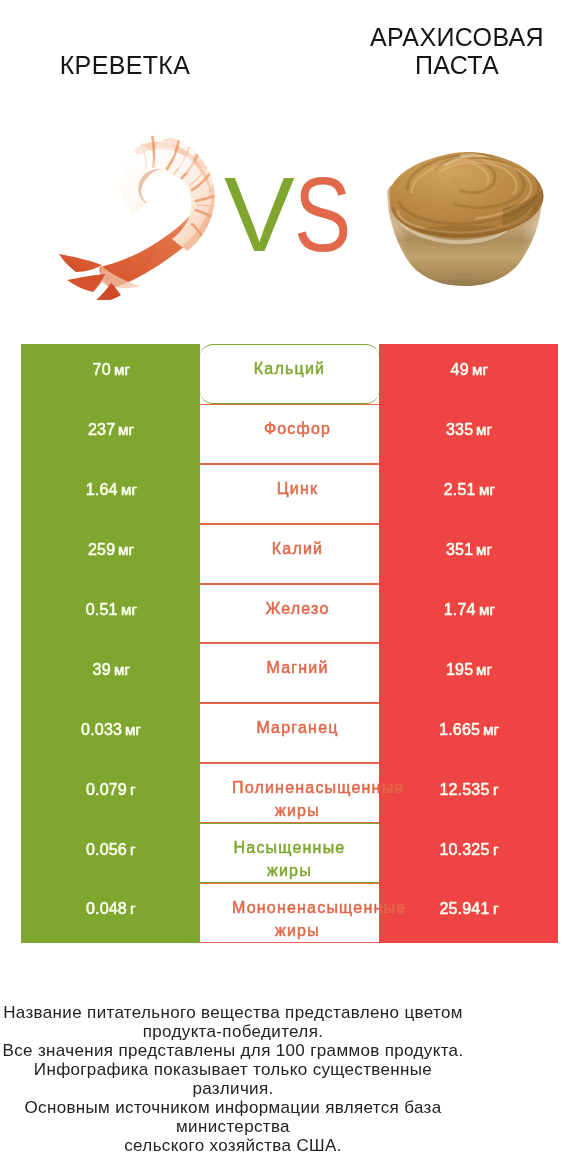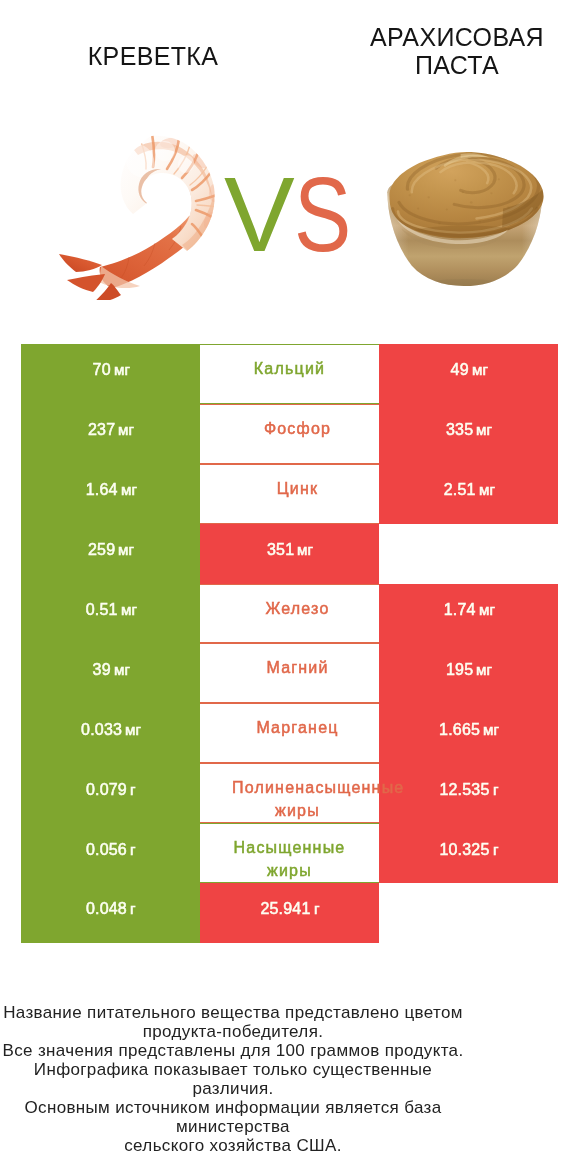--- a/index.html
+++ b/index.html
@@ -9,52 +9,52 @@
     font-family:"Liberation Sans", sans-serif;
     -webkit-font-smoothing:antialiased;
   }
   .page{position:relative;width:580px;height:1174px;}
 
   
   .head-title{
     position:absolute;text-align:center;color:#151515;
     font-size:25px;line-height:27.6px;letter-spacing:.35px;font-weight:400;
   }
-  #title-left{left:0;top:43px;width:250px;padding-left:28px;}
+  #title-left{left:0;top:52px;width:250px;}
   #title-right{left:332px;top:24px;width:250px;}
 
   .hero{position:absolute;left:0;top:0;width:580px;height:340px;}
   #shrimp-img{position:absolute;left:54px;top:130px;width:166px;height:170px;}
   #pb-img{position:absolute;left:381px;top:148px;width:172px;height:141px;}
 
   .vs{position:absolute;left:0;top:0;width:580px;height:340px;}
   .vs span{position:absolute;font-family:"Liberation Sans", sans-serif;
       font-size:106px;line-height:106px;font-weight:400;display:block;}
   .vs .v{color:#7FA62F;left:224px;top:161px;}
   .vs .s{color:#E1684A;left:294px;top:161px;transform:scaleX(0.81);transform-origin:0 0;}
 
   
   #table{position:absolute;left:21px;top:344px;width:537px;}
-  .row{display:flex;height:59.9px;}
+  .row{display:flex;height:59.9px;justify-content:flex-end;}
   .cell{box-sizing:border-box;display:flex;align-items:center;justify-content:center;
         width:179px;text-align:center;padding-bottom:7px;}
   .cell.val{color:#fdfff2;font-weight:400;font-size:16px;letter-spacing:.2px;
             -webkit-text-stroke:0.55px #fdfff2;}
   .cell.val .u{font-weight:400;font-size:14px;letter-spacing:0px;margin-left:3px;
                display:inline-block;transform:scaleX(1.08);transform-origin:left center;}
   .cell.left{background:#7FA62F;}
   .cell.right{background:#ef4444;}
   .cell.mid{background:#fff;font-size:16px;font-weight:400;line-height:22.5px;
             letter-spacing:1.2px;align-items:flex-start;
             border-top:1px solid;border-bottom:1px solid;position:relative;z-index:1;
             padding:13px 16px 0 16px;}
   .cell.mid .t{display:block;width:100%;text-align:center;}
   .cell.mid.g{color:#7FA62F;border-color:#7FA62F;-webkit-text-stroke:0.5px #7FA62F;}
   .cell.mid.o{color:#E1684A;border-color:#E1684A;padding-left:32px;-webkit-text-stroke:0.5px #E1684A;}
-  .row:first-child .cell.mid{border-top-width:1px;}
+  .row:first-child .cell.mid{border-top-width:1px;border-radius:13px;}
 
   
   #footer{position:absolute;left:0;top:1003px;width:466px;text-align:center;
           color:#222;font-size:17px;letter-spacing:0.35px;line-height:19px;}
 </style>
 </head>
 <body>
 
 <div class="page">
 
@@ -289,20 +289,23 @@
         <div class="cell val right">
           <span>2.51</span>
           <span class="u">мг</span>
         </div>
       </div>
       <div class="row">
         <div class="cell val left">
           <span>259</span>
           <span class="u">мг</span>
         </div>
+        <div class="cell mid o">
+          <span class="t">Калий</span>
+        </div>
         <div class="cell val right">
           <span>351</span>
           <span class="u">мг</span>
         </div>
       </div>
       <div class="row">
         <div class="cell val left">
           <span>0.51</span>
           <span class="u">мг</span>
         </div>
@@ -363,20 +366,23 @@
         </div>
         <div class="cell val right">
           <span>10.325</span>
           <span class="u">г</span>
         </div>
       </div>
       <div class="row">
         <div class="cell val left">
           <span>0.048</span>
           <span class="u">г</span>
+        </div>
+        <div class="cell mid o">
+          <span class="t">Мононенасыщенные жиры</span>
         </div>
         <div class="cell val right">
           <span>25.941</span>
           <span class="u">г</span>
         </div>
       </div>
     </div>
 
   <div id="footer">
       <div>Название питательного вещества представлено цветом</div>

